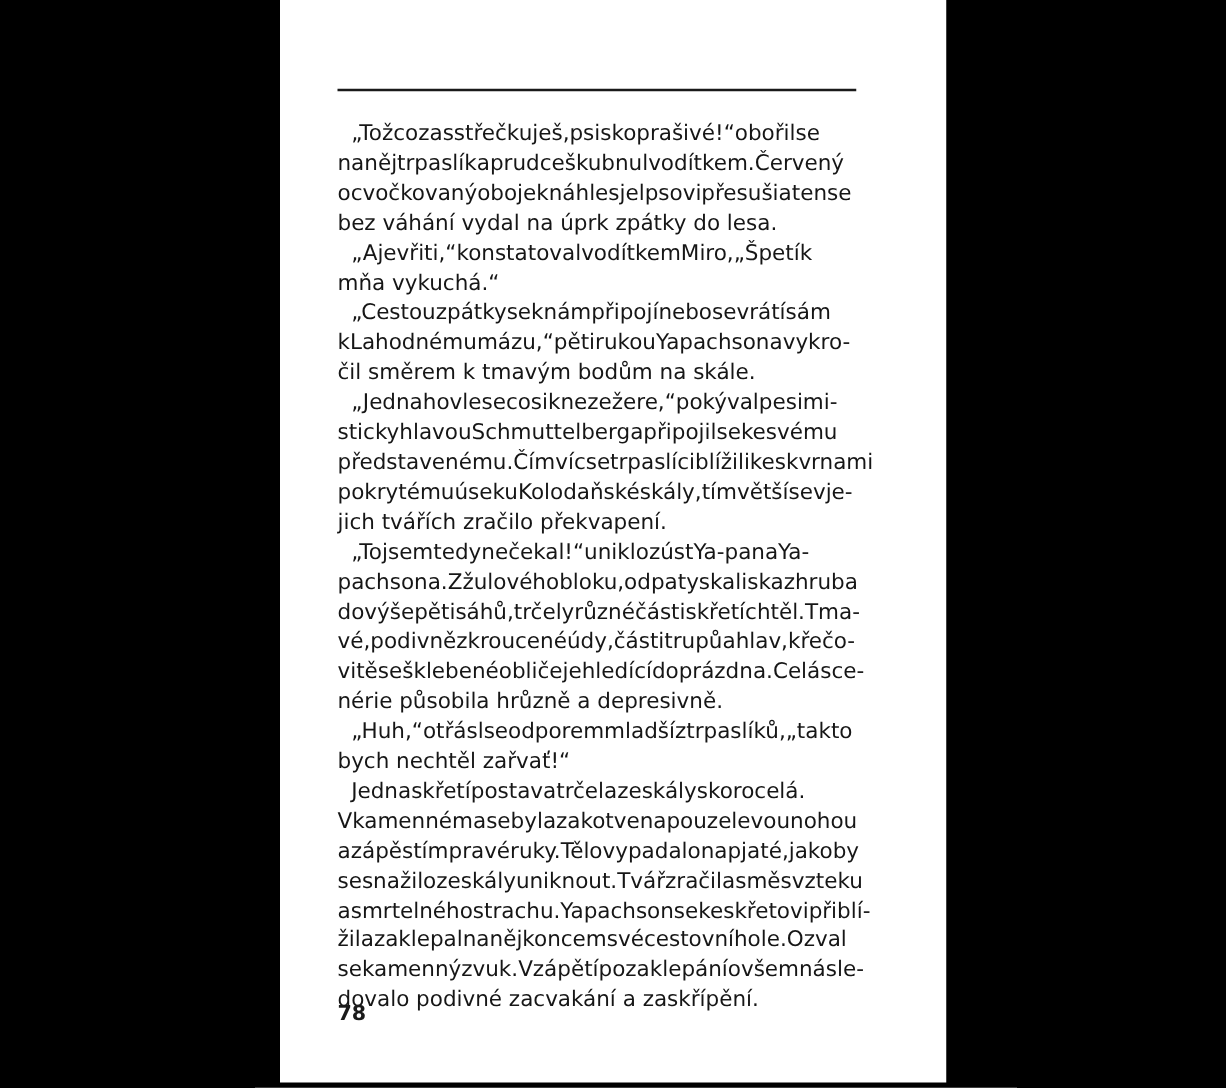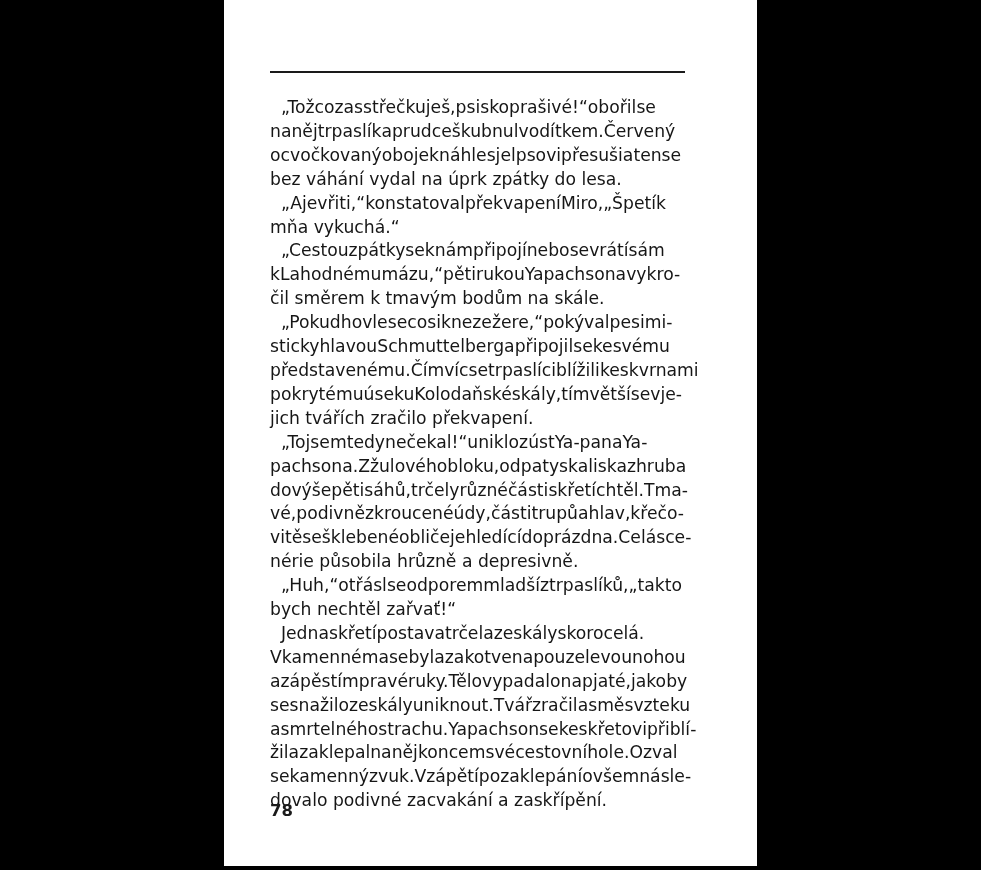--- a/index.html
+++ b/index.html
@@ -139,21 +139,21 @@
           <div class="tline">bez váhání vydal na úprk zpátky do lesa.</div>
         </div>
         <div>
           <div class="tline just">
             <span class="lead">&nbsp;&nbsp;</span>
             <span class="w">„A</span>
             <span class="w">je</span>
             <span class="w">v</span>
             <span class="w">řiti,“</span>
             <span class="w">konstatoval</span>
-            <span class="w">překvapení</span>
+            <span class="w">vodítkem</span>
             <span class="w">Miro,</span>
             <span class="w">„Špetík</span>
           </div>
           <div class="tline">mňa vykuchá.“</div>
         </div>
         <div>
           <div class="tline just">
             <span class="lead">&nbsp;&nbsp;</span>
             <span class="w">„Cestou</span>
             <span class="w">zpátky</span>
@@ -174,21 +174,21 @@
             <span class="w">rukou</span>
             <span class="w">Yapachson</span>
             <span class="w">a</span>
             <span class="w">vykro-</span>
           </div>
           <div class="tline">čil směrem k tmavým bodům na skále.</div>
         </div>
         <div>
           <div class="tline just">
             <span class="lead">&nbsp;&nbsp;</span>
-            <span class="w">„Pokud</span>
+            <span class="w">„Jedna</span>
             <span class="w">ho</span>
             <span class="w">v</span>
             <span class="w">lese</span>
             <span class="w">cosik</span>
             <span class="w">nezežere,“</span>
             <span class="w">pokýval</span>
             <span class="w">pesimi-</span>
           </div>
           <div class="tline just">
             <span class="w">sticky</span>

